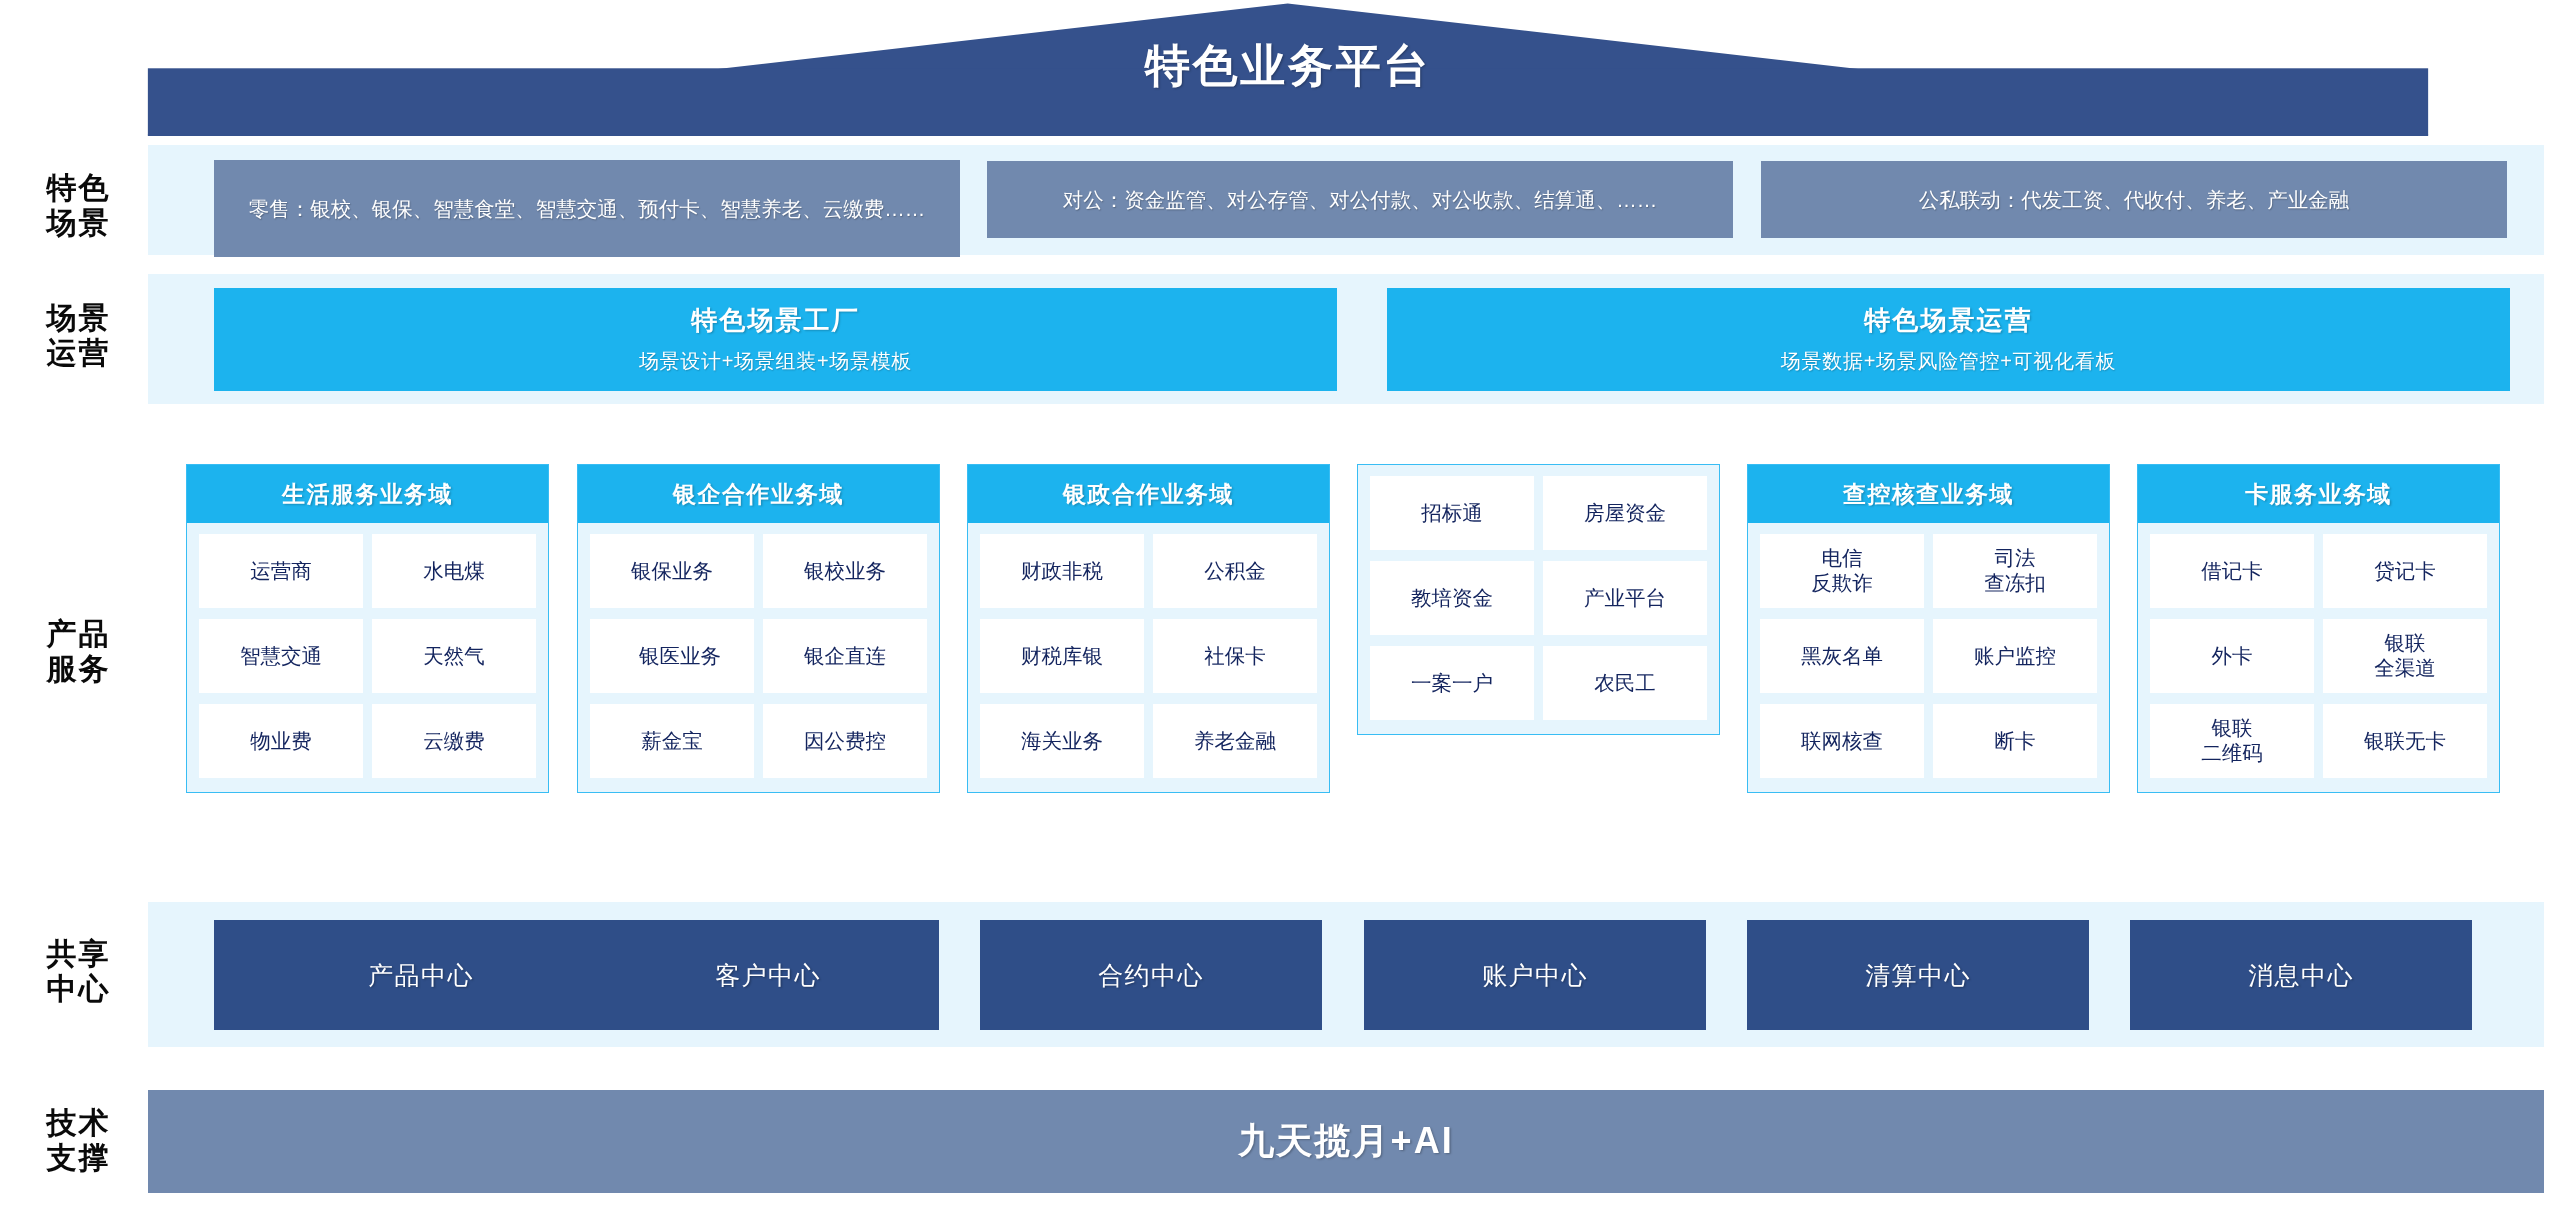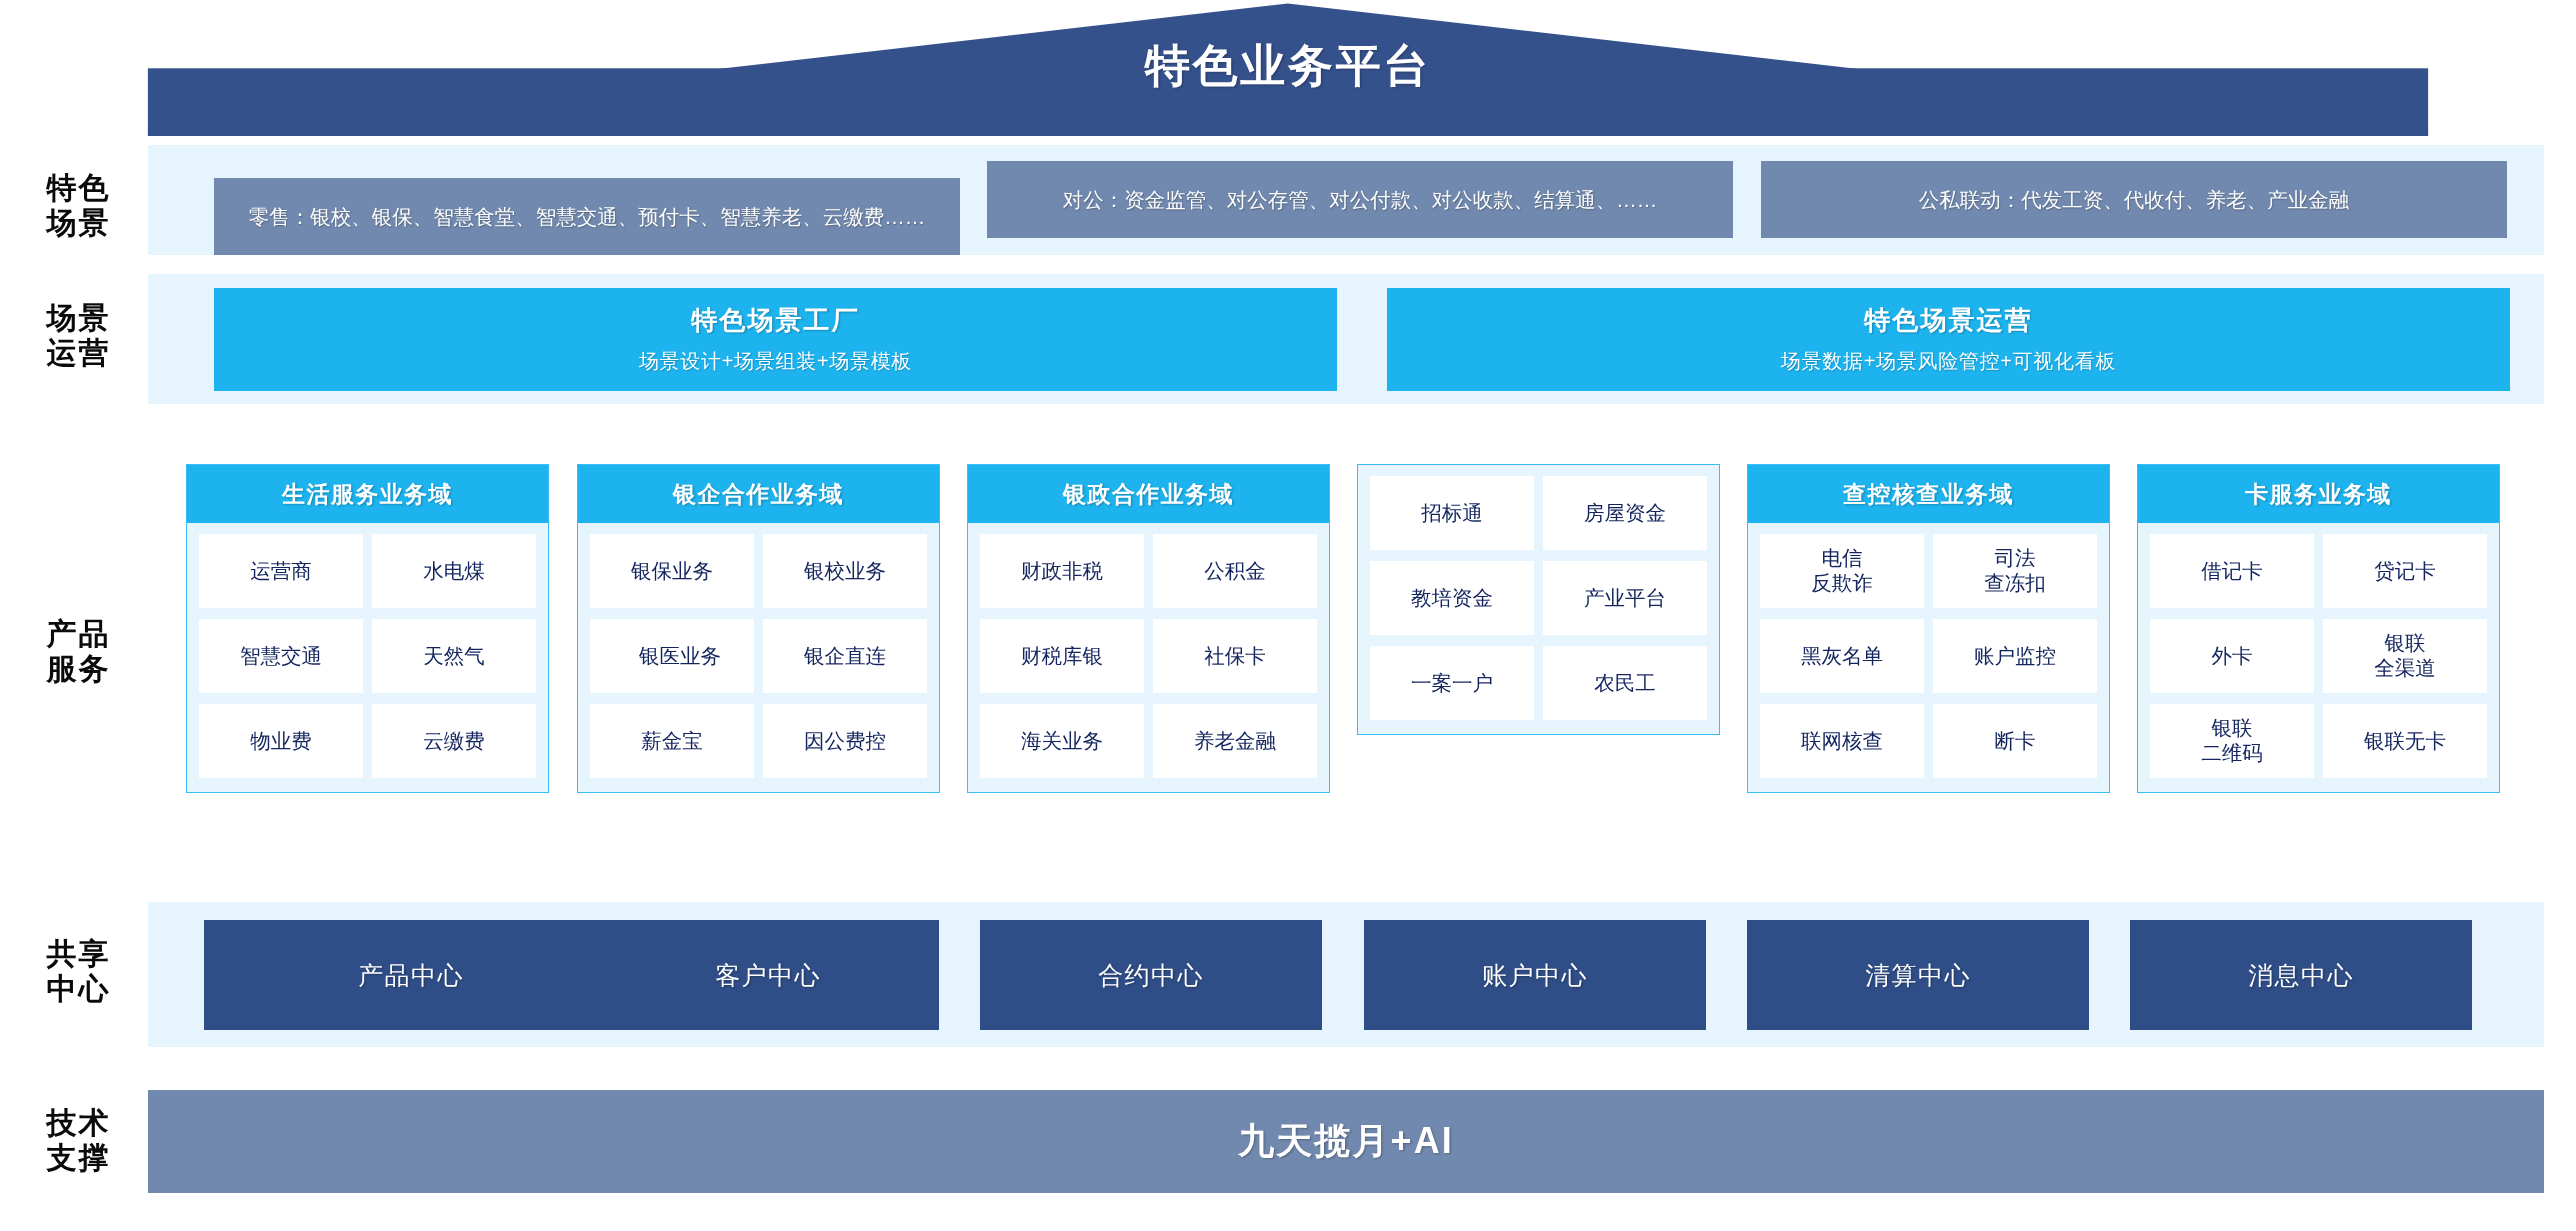--- a/index.html
+++ b/index.html
@@ -70,21 +70,21 @@
     line-height: 1.42;
     text-align: center;
     display: flex;
     align-items: center;
     justify-content: center;
     padding: 0 9.6px;
     box-sizing: border-box;
     font-weight: normal;
     text-shadow: 0.7px 0.7px 1.4px rgba(0,0,0,0.28);
   }
-  #sc-0 { left: 66px;   top: 33px; width: 746px; height: 77px; }
+  #sc-0 { left: 66px;   top: 15px; width: 746px; height: 97px; }
   #sc-1 { left: 839px; top: 16.4px; width: 746px; height: 77px; }
   #sc-2 { left: 1613px; top: 16.4px; width: 746px; height: 77px; }
 
   
   #band-ops { top: 274px; height: 130px; }
   .ops-box {
     position: absolute;
     top: 13.7px;
     height: 103px;
     background: #1cb3ee;
@@ -301,21 +301,21 @@
       <div class="domain-cell" style="white-space: pre-line;">银联无卡</div>
     </div>
   </div>
 
 </div>
 
 <div class="row-label" style="top: 936px; white-space: pre-line;">共享
 中心</div>
 
 <div class="band" id="band-shared">
-  <div class="shared-box" style="left: 56px;   width: 414px;">产品中心</div>
+  <div class="shared-box" style="left: 66px;   width: 414px;">产品中心</div>
   <div class="shared-box" style="left: 449px;  width: 342px;">客户中心</div>
   <div class="shared-box" style="left: 832px; width: 342px;">合约中心</div>
   <div class="shared-box" style="left: 1216px; width: 342px;">账户中心</div>
   <div class="shared-box" style="left: 1599px; width: 342px;">清算中心</div>
   <div class="shared-box" style="left: 1982px; width: 342px;">消息中心</div>
 </div>
 
 <div class="row-label" style="top: 1105px; white-space: pre-line;">技术
 支撑</div>
 

